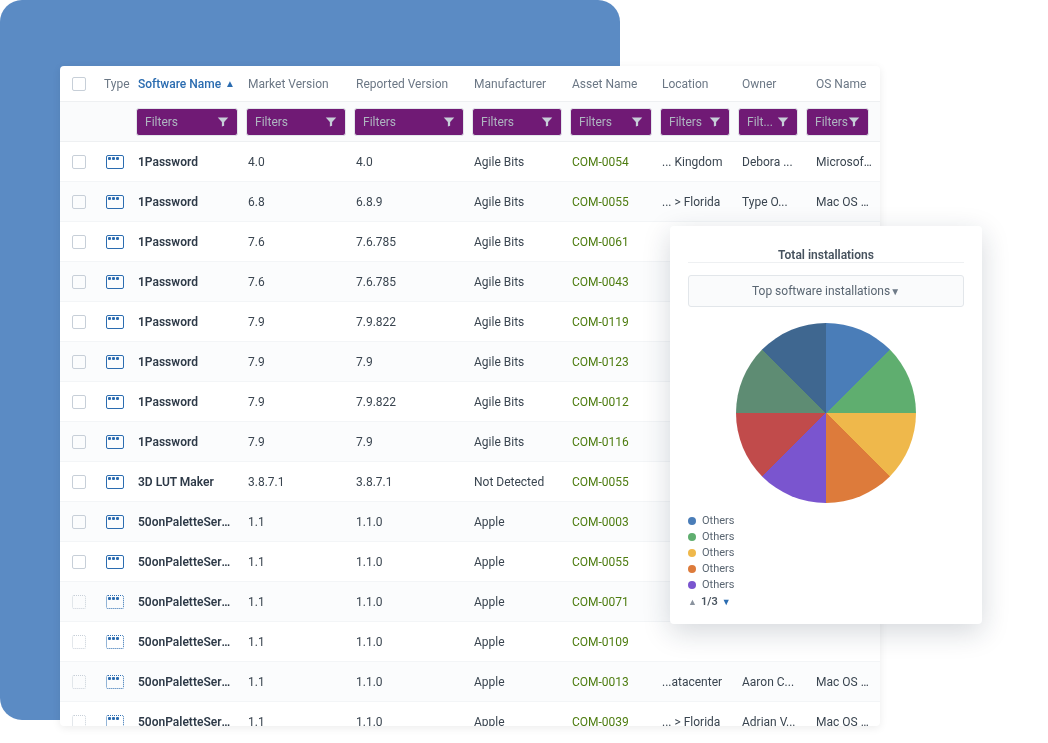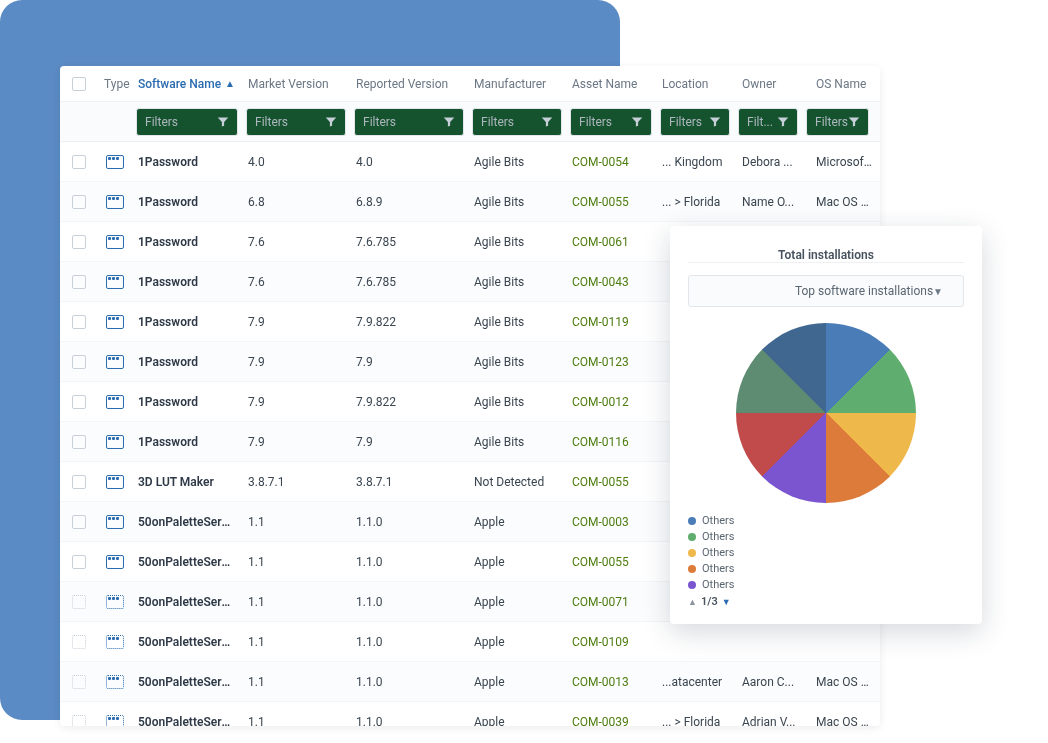--- a/index.html
+++ b/index.html
@@ -8,21 +8,21 @@
 .blue-bg { position: absolute; top: 0; left: 0; width: 620px; height: 720px; background: #5b8bc4; border-radius: 22px; }
 
 .table-card { position: absolute; top: 66px; left: 60px; width: 820px; height: 660px; background: #fff; border-radius: 4px; box-shadow: 0 2px 8px rgba(0,0,0,.08); overflow: hidden; }
 
 .thead { display: flex; align-items: center; height: 36px; border-bottom: 1px solid #eef0f2; font-size: 12px; color: #6b7785; }
 .thead .cell { padding: 0 6px; }
 .thead .sortable { color: #2b6cb0; font-weight: 500; display: flex; align-items: center; gap: 4px; }
 .sort-arrow { font-size: 10px; color: #2b6cb0; }
 
 .tfilter { display: flex; align-items: center; height: 40px; border-bottom: 1px solid #eef0f2; background: #fafbfc; }
-.tfilter .fbox { margin: 0 4px; height: 28px; border: 1px solid #e2e6ea; border-radius: 3px; background: #14532d; display: flex; align-items: center; padding: 0 8px; font-size: 12px; color: #aeb6c0; justify-content: space-between; }
+.tfilter .fbox { margin: 0 4px; height: 28px; border: 1px solid #e2e6ea; border-radius: 3px; background: #701a75; display: flex; align-items: center; padding: 0 8px; font-size: 12px; color: #aeb6c0; justify-content: space-between; }
 .funnel { width: 12px; height: 12px; }
 
 .row { display: flex; align-items: center; height: 40px; font-size: 12px; color: #3a4550; border-bottom: 1px solid #f3f5f7; }
 .row:nth-child(even) { background: #fbfcfd; }
 .row .cell { padding: 0 6px; white-space: nowrap; overflow: hidden; text-overflow: ellipsis; }
 .row .bold { font-weight: 600; color: #2d3947; }
 .row .link { color: #4d7c0f; }
 
 .chk { width: 14px; height: 14px; border: 1.5px solid #c7cfd8; border-radius: 2px; margin: 0 auto; display: block; }
 .chk.dotted { border-style: dotted; }
@@ -39,21 +39,21 @@
 .c-mfr  { width: 98px; flex: 0 0 98px; }
 .c-an   { width: 90px; flex: 0 0 90px; }
 .c-loc  { width: 80px; flex: 0 0 80px; }
 .c-own  { width: 74px; flex: 0 0 74px; }
 .c-os   { width: 70px; flex: 0 0 70px; }
 
 .stats-card { position: absolute; top: 226px; left: 670px; width: 312px; background: #fff; border-radius: 4px; box-shadow: 0 8px 28px rgba(20,40,60,.18); padding: 22px 18px 16px; }
 .stats-title { text-align: center; font-size: 12px; color: #46525e; font-weight: 600; }
 .stats-num { text-align: center; font-size: 30px; font-weight: 700; color: #2d3640; margin: 10px 0 16px; }
 .stats-hr { height: 1px; background: #eef0f2; margin-bottom: 12px; }
-.dropdown { height: 32px; border: 1px solid #e2e6ea; border-radius: 3px; background: #fafbfc; display: flex; align-items: center; justify-content: flex-end; padding: 0 20px; font-size: 12px; color: #5a6672; }
+.dropdown { height: 32px; border: 1px solid #e2e6ea; border-radius: 3px; background: #fafbfc; display: flex; align-items: center; justify-content: center; padding: 0 20px; font-size: 12px; color: #5a6672; }
 .chev { font-size: 10px; color: #6f7b88; }
 
 .pie-wrap { display:flex; justify-content:center; margin: 16px 0 10px; }
 .pie { width: 180px; height: 180px; border-radius: 50%; background: conic-gradient(
   #4a7db8 0 45deg,
   #5fae6f 45deg 90deg,
   #efb84b 90deg 135deg,
   #dd7b3b 135deg 180deg,
   #7a55cf 180deg 225deg,
   #c14b4b 225deg 270deg,
@@ -171,21 +171,21 @@
         </div>
         <div class="cell c-type">
           <span class="type-icon"></span>
         </div>
         <div class="cell c-sw bold">1Password</div>
         <div class="cell c-mv">6.8</div>
         <div class="cell c-rv">6.8.9</div>
         <div class="cell c-mfr">Agile Bits</div>
         <div class="cell c-an link">COM-0055</div>
         <div class="cell c-loc">... &gt; Florida</div>
-        <div class="cell c-own">Name O...</div>
+        <div class="cell c-own">Type O...</div>
         <div class="cell c-os">Mac OS 10...</div>
       </div>
       <div class="row">
         <div class="cell c-chk">
           <span class="chk"></span>
         </div>
         <div class="cell c-type">
           <span class="type-icon"></span>
         </div>
         <div class="cell c-sw bold">1Password</div>

